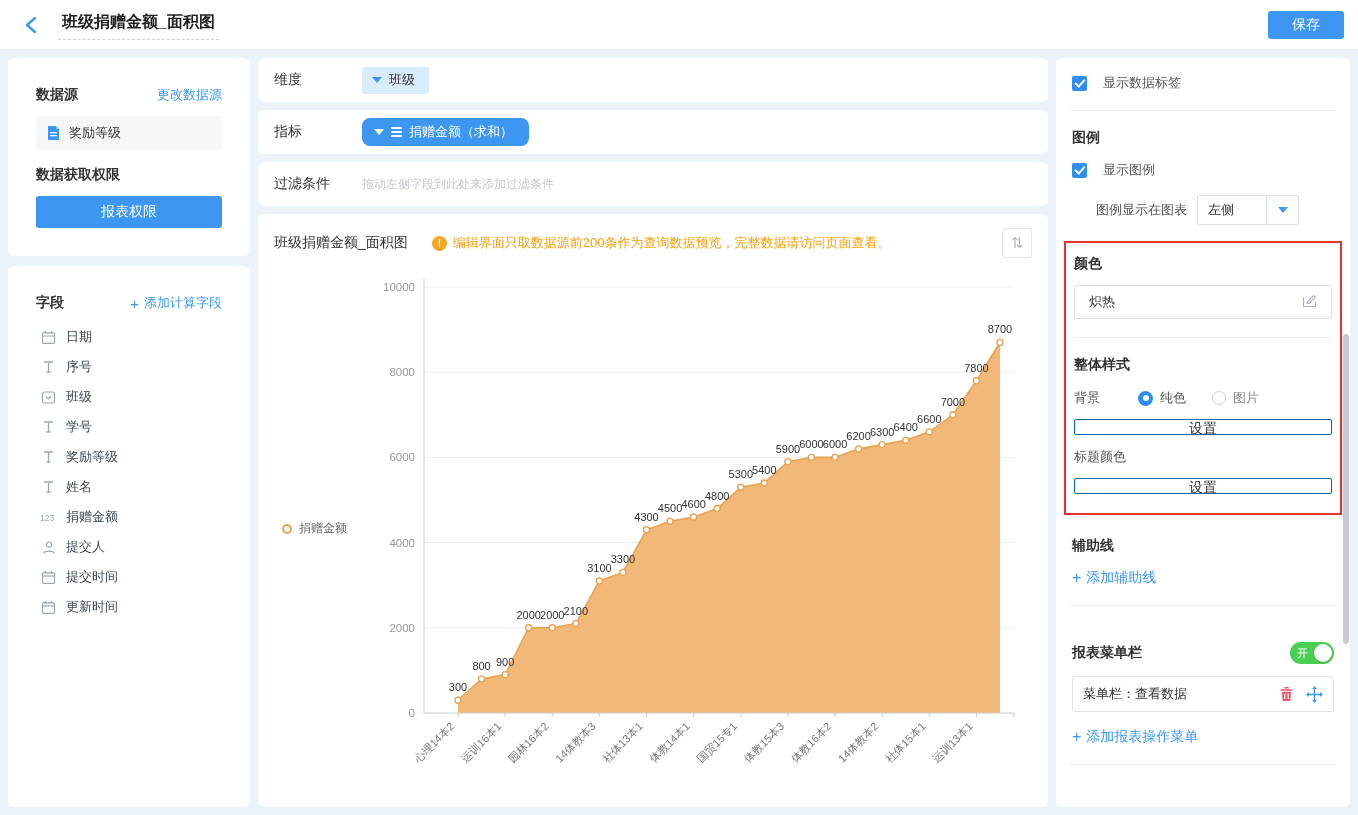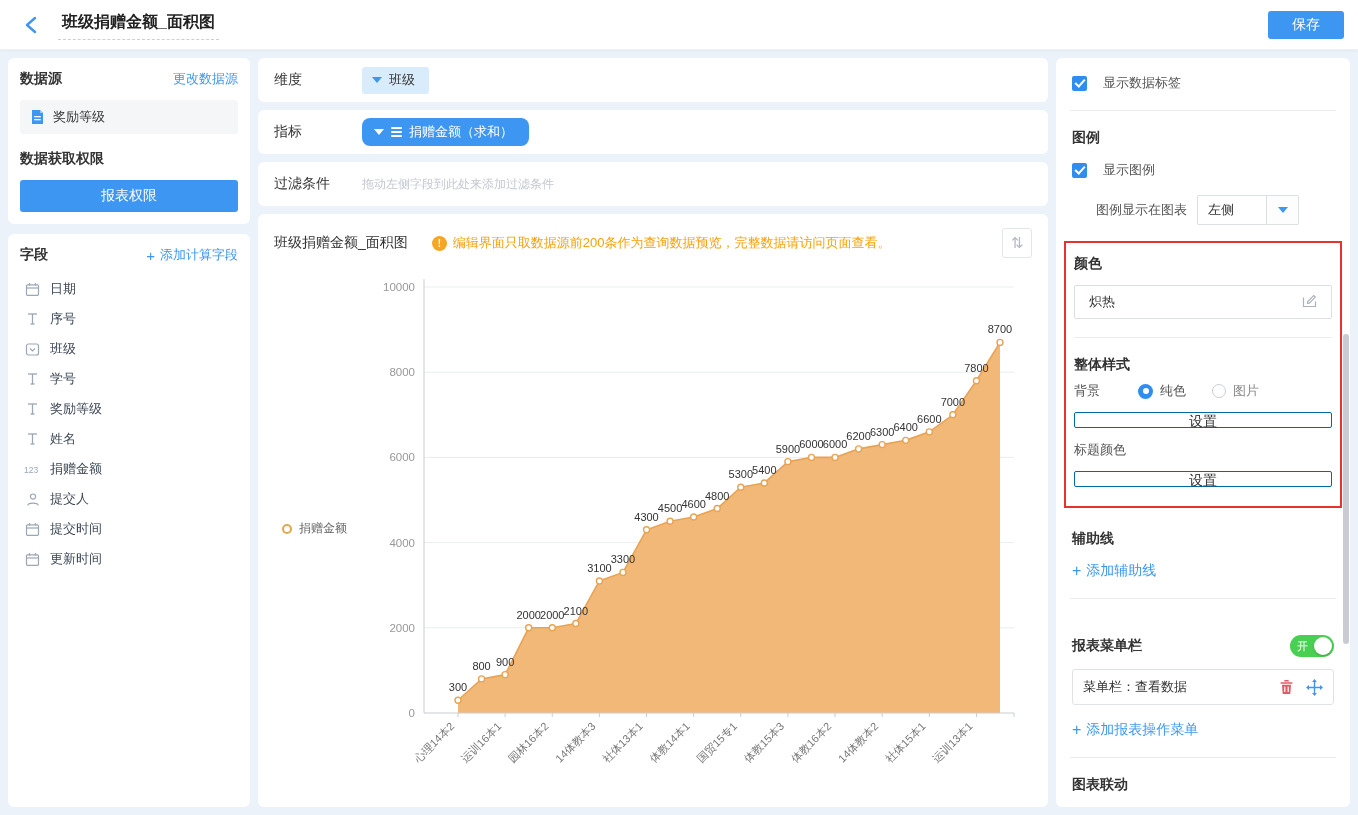--- a/index.html
+++ b/index.html
@@ -13,21 +13,21 @@
   .spacer { flex:1; }
   .save-btn { width:76px; height:28px; background:#3d97f2; color:#fff; font-size:14px;
     border:none; border-radius:3px; display:flex; align-items:center; justify-content:center; cursor:pointer; }
   
   .main { display:flex; gap:8px; padding:8px; height:765px; }
   .card { background:#fff; border-radius:6px; }
   .col-left { width:242px; display:flex; flex-direction:column; gap:10px; }
   .col-mid { flex:1; display:flex; flex-direction:column; }
   .col-right { width:294px; }
   
-  .pad { padding:12px; }
+  .pad { padding:28px; }
   .sec-head { display:flex; align-items:center; justify-content:space-between; }
   .sec-title { font-size:14px; font-weight:bold; color:#333; }
   .blue-link { font-size:13px; color:#3d97f2; cursor:pointer; text-decoration:none; display:inline-flex; align-items:center; gap:5px;}
   .ds-item { margin-top:12px; background:#f4f6f8; border-radius:3px; height:34px;
     display:flex; align-items:center; gap:8px; padding:0 10px; font-size:13px; color:#333; cursor:pointer;}
   .perm-title { margin-top:16px; font-size:14px; font-weight:bold; }
   .perm-btn { margin-top:12px; width:100%; height:32px; background:#3d97f2; color:#fff;
     font-size:14px; border:none; border-radius:3px; cursor:pointer; }
   .fields-card { flex:1; overflow:hidden; }
   .field-row { display:flex; align-items:center; gap:9px; height:30px; font-size:13px; color:#3c4654; cursor:grab; padding-left:4px;}
@@ -66,21 +66,21 @@
   .divider { height:1px; background:#ecedf0; margin:18px -2px; }
   .ph-head { font-size:14px; font-weight:bold; color:#333; }
   .legend-pos { display:flex; align-items:center; gap:10px; margin:16px 0 0 24px; color:#555;}
   .select { display:flex; border:1px solid #dcdfe3; border-radius:2px; height:30px; width:102px; cursor:pointer; background:#fff;}
   .select .sel-val { flex:1; display:flex; align-items:center; padding-left:10px; color:#333;}
   .select .sel-caret { width:32px; border-left:1px solid #dcdfe3; display:flex; align-items:center; justify-content:center; background:#fdfdfd;}
   .red-box { border:2px solid #e8322f; margin:16px -8px 14px; padding:12px 8px 18px; }
   .color-input { margin-top:12px; border:1px solid #dcdfe3; border-radius:2px; height:34px;
     display:flex; align-items:center; padding:0 14px; color:#333; cursor:text;}
   .color-input .edit-ic { margin-left:auto; color:#aab2bb; cursor:pointer; }
-  .bg-row { display:flex; align-items:flex-start; margin-top:8px; color:#555;}
+  .bg-row { display:flex; align-items:flex-start; margin-top:15px; color:#555;}
   .radio-on { width:15px; height:15px; border-radius:50%; background:#2f8df0; position:relative; flex:none;}
   .radio-on::after { content:""; position:absolute; left:4.5px; top:4.5px; width:6px; height:6px; border-radius:50%; background:#fff;}
   .radio-off { width:14px; height:14px; border-radius:50%; border:1px solid #c9ced4; background:#fff; flex:none;}
   .set-btn { margin-top:12px; width:100%; height:16px; border:1px solid #0369a1; background:#fff;
     border-radius:2px; font-size:14px; color:#333; cursor:pointer;}
   .sub-label { margin-top:12px; color:#555; }
   .toggle { width:44px; height:22px; border-radius:11px; background:#49cf51; position:relative; cursor:pointer; flex:none;}
   .toggle .t-label { position:absolute; left:7px; top:4px; color:#fff; font-size:11px; }
   .toggle .knob { position:absolute; right:2px; top:2px; width:18px; height:18px; border-radius:50%; background:#fff; box-shadow:0 1px 2px rgba(0,0,0,.2);}
   .menu-item { margin-top:12px; border:1px solid #dfe3e8; border-radius:3px; height:36px;
@@ -460,17 +460,16 @@
         </svg>
       </span>
     </div>
     <a class="blue-link" style="margin-top:16px;font-size:14px;">
         <span style="font-size:16px;">+</span>
         <span>添加报表操作菜单</span>
       </a>
 
     <div class="divider"></div>
 
-    <div class="ph-head">图表联动</div>
 
     <div class="scroll-thumb"></div>
   </div>
 </div>
 
 </body></html>

